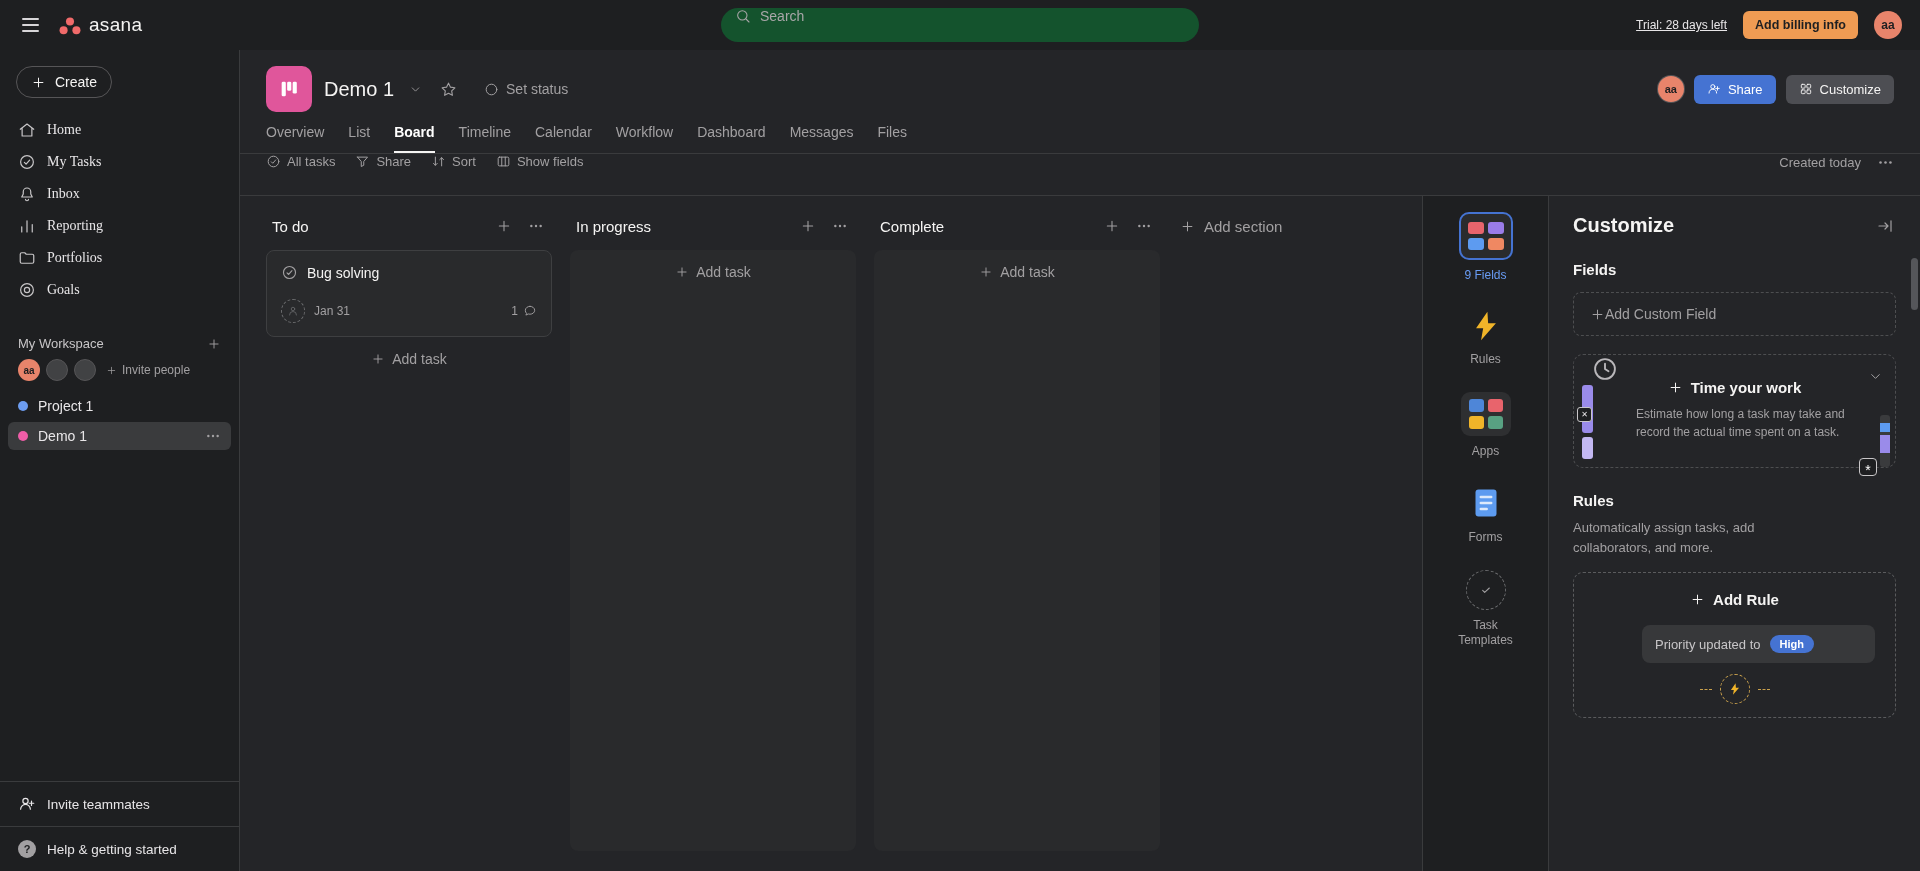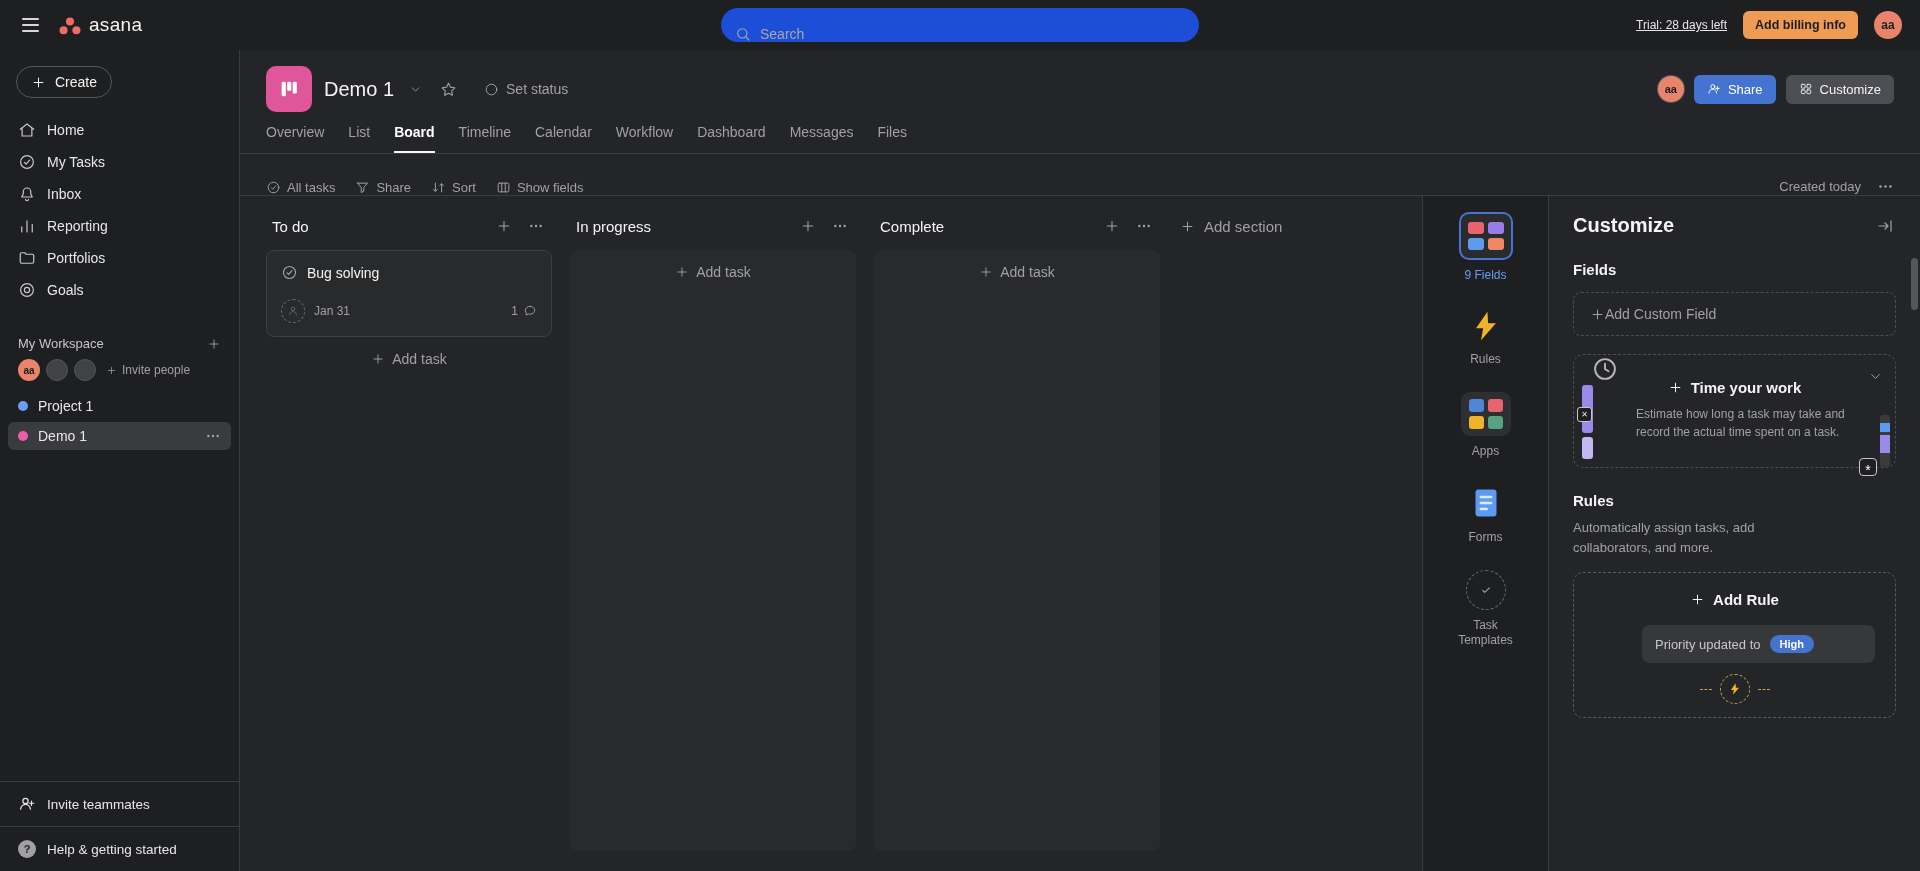--- a/index.html
+++ b/index.html
@@ -7,36 +7,36 @@
   body { font-family:"Liberation Sans", sans-serif; background:#242528; color:#f5f4f3; font-size:14px; }
   svg.ic { stroke:currentColor; fill:none; stroke-width:1.6; stroke-linecap:round; stroke-linejoin:round; }
   button { font-family:inherit; background:none; border:none; color:inherit; cursor:pointer; }
 
   
   .topbar { height:50px; background:#1e1f21; display:flex; align-items:center; justify-content:space-between; padding:0 18px; position:relative; }
   .tb-left { display:flex; align-items:center; gap:16px; }
   .hamburger { display:flex; flex-direction:column; gap:4px; padding:4px; }
   .hamburger span { width:17px; height:2px; background:#d8d6d8; border-radius:1px; }
   .logo { display:flex; align-items:flex-end; gap:8px; font-size:19px; color:#f5f4f3; letter-spacing:.3px; }
-  .search { position:absolute; left:50%; transform:translateX(-50%); width:478px; height:34px; background:#1d4ed8; border-radius:17px; display:flex; align-items:flex-end; gap:9px; padding:0 14px; color:#a8a6a8; }
+  .search { position:absolute; left:50%; transform:translateX(-50%); width:478px; height:34px; background:#14532d; border-radius:17px; display:flex; align-items:flex-start; gap:9px; padding:0 14px; color:#a8a6a8; }
   .search input { flex:1; border:0; outline:none; background:transparent; color:#e8e6e8; font-size:14px; font-family:inherit; }
   .search input::placeholder { color:#a8a6a8; }
   .tb-right { display:flex; align-items:center; gap:16px; }
   .trial-link { font-size:12px; color:#e8e6e8; text-decoration:underline; }
   .billing-btn { color:#1e1f21; font-size:12.5px; font-weight:600; padding:7px 12px; border-radius:6px; }
   .avatar { border-radius:50%; color:#1e1f21; display:flex; align-items:center; justify-content:center; font-weight:600; }
   .avatar.sm { width:28px; height:28px; font-size:12px; }
 
   
   .app { display:flex; height:821px; }
 
   
   .sidebar { width:240px; background:#1e1f21; border-right:1px solid #3a3b3d; display:flex; flex-direction:column; padding-top:10px; flex:none; }
   .create-btn { display:inline-flex; align-items:center; gap:9px; margin:6px 16px 16px; padding:7px 14px; border:1px solid #565557; border-radius:19px; font-size:14px; color:#f5f4f3; width:max-content; }
-  .nav-item { display:flex; align-items:center; gap:11px; padding:7px 18px; font-size:14px; color:#e8e6e8; cursor:pointer; }
+  .nav-item { display:flex; align-items:center; gap:11px; padding:7px 18px; font-size:14px; color:#e8e6e8; cursor:pointer;font-family:Liberation Serif, serif; }
   .nav-item svg { color:#c8c6c8; flex:none; }
   .ws-header { margin-top:24px; padding:6px 18px 4px; display:flex; align-items:center; justify-content:space-between; font-size:13px; color:#c8c6c8; }
   .ws-header .plus { color:#a2a0a2; }
   .ws-avatars { display:flex; align-items:center; gap:6px; padding:4px 18px 10px; }
   .ws-avatar { width:22px; height:22px; border-radius:50%; font-size:10px; display:flex; align-items:center; justify-content:center; color:#1e1f21; font-weight:600; }
   .ws-avatar.empty { background:#414244; border:1px solid #565557; }
   .invite-people { display:flex; align-items:center; gap:5px; font-size:12px; color:#a2a0a2; margin-left:4px; }
   .project-row { display:flex; align-items:center; gap:10px; margin:1px 8px; padding:6px 10px; border-radius:6px; font-size:14px; color:#e8e6e8; cursor:pointer; }
   .project-row.active { background:#3a3b3d; }
   .proj-dot { width:10px; height:10px; border-radius:50%; flex:none; }
@@ -54,21 +54,21 @@
   .set-status { display:flex; align-items:center; gap:7px; color:#a2a0a2; font-size:14px; margin-left:12px; }
   .header-right { margin-left:auto; display:flex; align-items:center; gap:10px; }
   .avatar.xs { width:26px; height:26px; font-size:11px; box-shadow:0 0 0 1px #565557; }
   .share-btn { display:flex; align-items:center; gap:7px; color:#fff; font-size:13px; padding:7px 13px; border-radius:6px; }
   .customize-btn { display:flex; align-items:center; gap:7px; background:#4d4e53; color:#f5f4f3; font-size:13px; padding:7px 13px; border-radius:6px; }
 
   .tabs { display:flex; gap:24px; padding:12px 26px 0; border-bottom:1px solid #3a3b3d; }
   .tab { padding-bottom:11px; font-size:14px; color:#a2a0a2; cursor:pointer; border-bottom:2px solid transparent; }
   .tab.active { color:#fff; font-weight:600; border-bottom-color:#f5f4f3; }
 
-  .toolbar { display:flex; align-items:flex-end; gap:20px; padding:0 26px; height:42px; border-bottom:1px solid #3a3b3d; font-size:13px; color:#a2a0a2; flex:none; }
+  .toolbar { display:flex; align-items:flex-start; gap:20px; padding:0 26px; height:42px; border-bottom:1px solid #3a3b3d; font-size:13px; color:#a2a0a2; flex:none; }
   .tool { display:flex; align-items:center; gap:6px; cursor:pointer; }
   .toolbar-right { margin-left:auto; display:flex; align-items:center; gap:16px; }
 
   .content { flex:1; display:flex; min-height:0; }
 
   
   .board { flex:1; min-width:0; padding:18px 26px 20px; display:flex; gap:18px; overflow:hidden; }
   .column { width:286px; flex:none; display:flex; flex-direction:column; }
   .col-header { display:flex; align-items:center; padding:2px 6px; font-size:15px; font-weight:500; }
   .col-actions { margin-left:auto; display:flex; gap:12px; color:#a2a0a2; }

